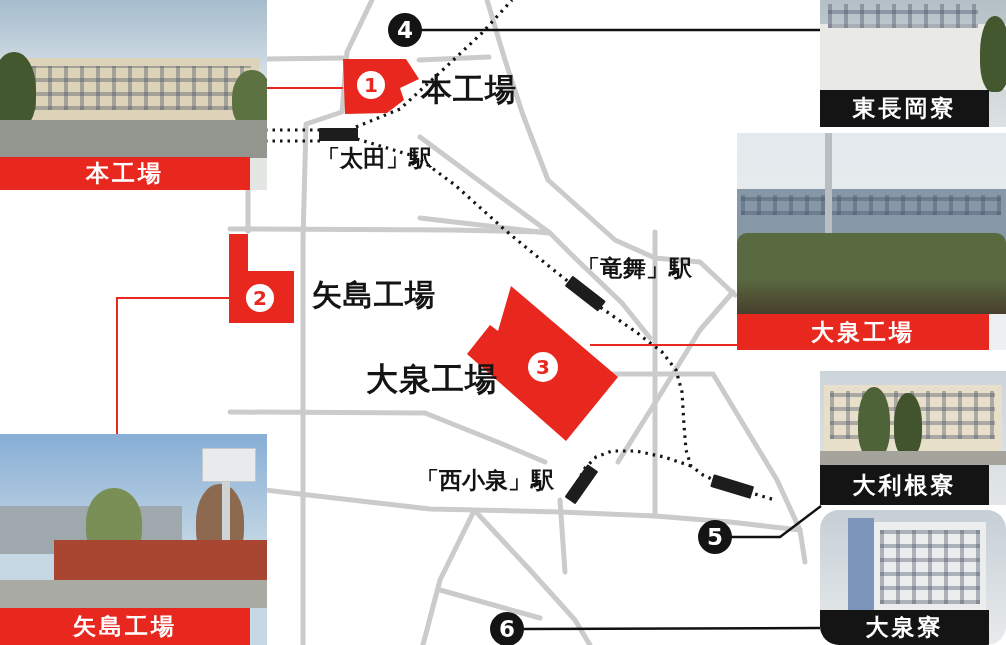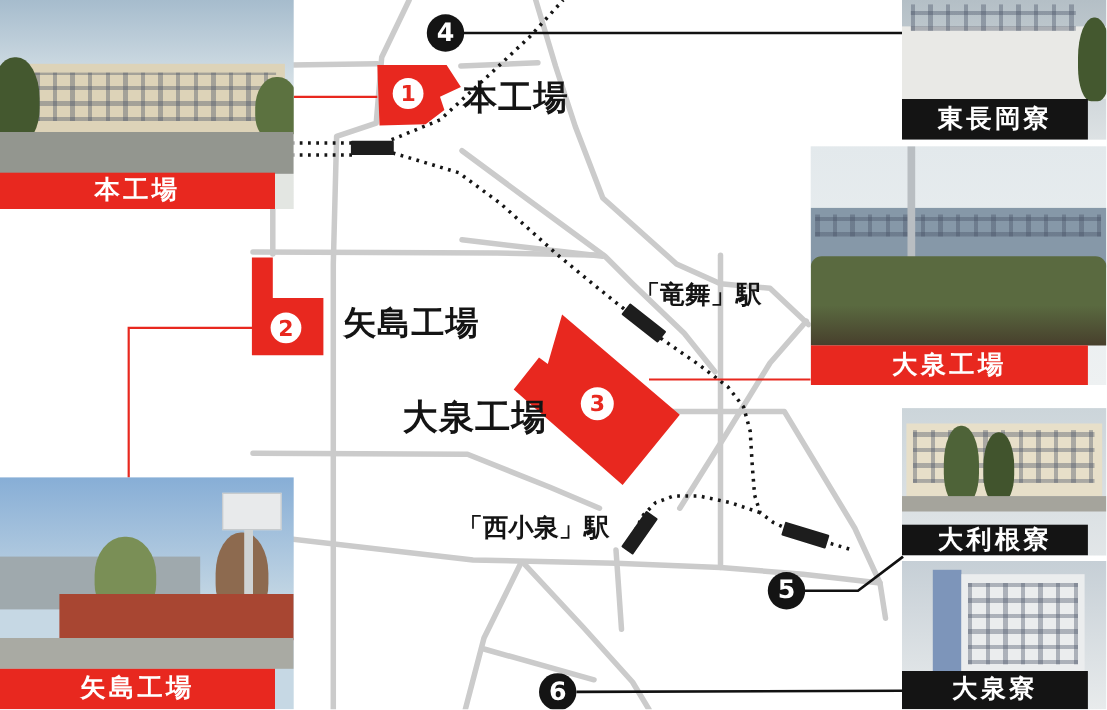--- a/index.html
+++ b/index.html
@@ -117,20 +117,21 @@
     <span>5</span>
   </div>
   <div class="marker black" style="left:490px;top:612px;">
     <span>6</span>
   </div>
 
   <div class="maplabel plant-label" style="left:421px;top:74px;">本工場</div>
   <div class="maplabel plant-label" style="left:312px;top:280px;font-size:30px;">矢島工場</div>
   <div class="maplabel plant-label" style="left:366px;top:363px;font-size:32px;">大泉工場</div>
 
+  <div class="maplabel station-label" style="left:317px;top:147px;">「太田」駅</div>
   <div class="maplabel station-label" style="left:577px;top:257px;">「竜舞」駅</div>
   <div class="maplabel station-label" style="left:416px;top:469px;">「西小泉」駅</div>
 
   <div class="photo" style="left:0;top:0;width:267px;height:190px;
        background:linear-gradient(180deg,#a6bccd 0%,#d5e0e6 40%,#e3e6e2 60%);">
     <div class="layer" style="left:8px;top:58px;width:251px;height:62px;background:#ddd3b8;"></div>
     <div class="win" style="left:16px;top:66px;width:235px;height:44px;"></div>
     <div class="blob" style="left:-8px;top:52px;width:44px;height:78px;background:#44582f;"></div>
     <div class="blob" style="left:232px;top:70px;width:40px;height:58px;background:#5c7240;"></div>
     <div class="layer" style="left:0;top:120px;width:267px;height:38px;background:#93968f;"></div>
@@ -155,25 +156,25 @@
     <div class="caption cap-red" style="height:36px;">大泉工場</div>
   </div>
 
   <div class="photo" style="left:820px;top:371px;width:186px;height:134px;
        background:linear-gradient(180deg,#ccd5da,#e2e6e8);">
     <div class="layer" style="left:4px;top:14px;width:178px;height:66px;background:#e7dfc9;"></div>
     <div class="win" style="left:10px;top:20px;width:165px;height:48px;"></div>
     <div class="blob" style="left:38px;top:16px;width:32px;height:72px;background:#4e6338;"></div>
     <div class="blob" style="left:74px;top:22px;width:28px;height:64px;background:#41542d;"></div>
     <div class="layer" style="left:0;top:80px;width:186px;height:14px;background:#a5a49c;"></div>
-    <div class="caption cap-black" style="height:28px;text-align:right;">大利根寮</div>
+    <div class="caption cap-black" style="height:40px;text-align:right;">大利根寮</div>
   </div>
 
   <div class="photo" style="left:820px;top:510px;width:186px;height:135px;
-       background:linear-gradient(180deg,#c6cfd6,#e8ebec);">
+       background:linear-gradient(180deg,#c6cfd6,#e8ebec);border-radius:19px;">
     <div class="layer" style="left:28px;top:8px;width:26px;height:92px;background:#7d95ba;"></div>
     <div class="layer" style="left:54px;top:12px;width:112px;height:88px;background:#ebedee;"></div>
     <div class="win" style="left:60px;top:20px;width:100px;height:74px;"></div>
     <div class="caption cap-black" style="height:35px;">大泉寮</div>
   </div>
 
   <div class="photo" style="left:0;top:434px;width:267px;height:211px;
        background:linear-gradient(180deg,#87aed6 0%,#c6d8e4 55%);">
     <div class="layer" style="left:0;top:72px;width:182px;height:48px;background:#9fa9ad;"></div>
     <div class="blob" style="left:86px;top:54px;width:56px;height:72px;background:#7a8f56;"></div>

